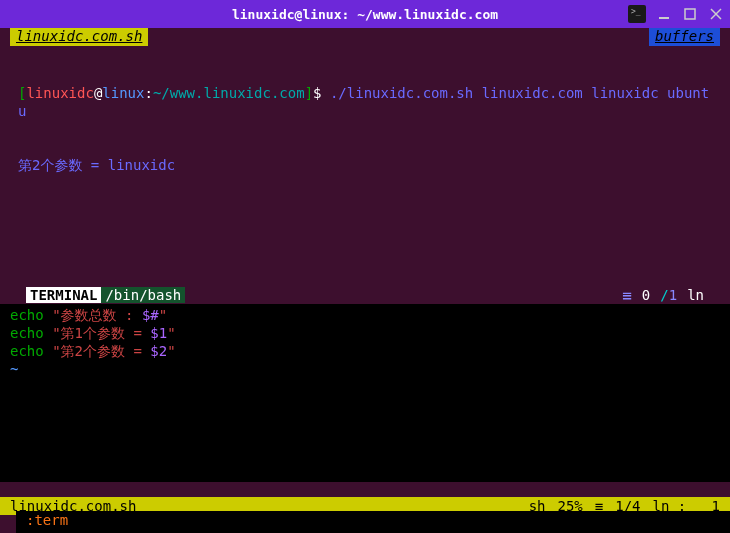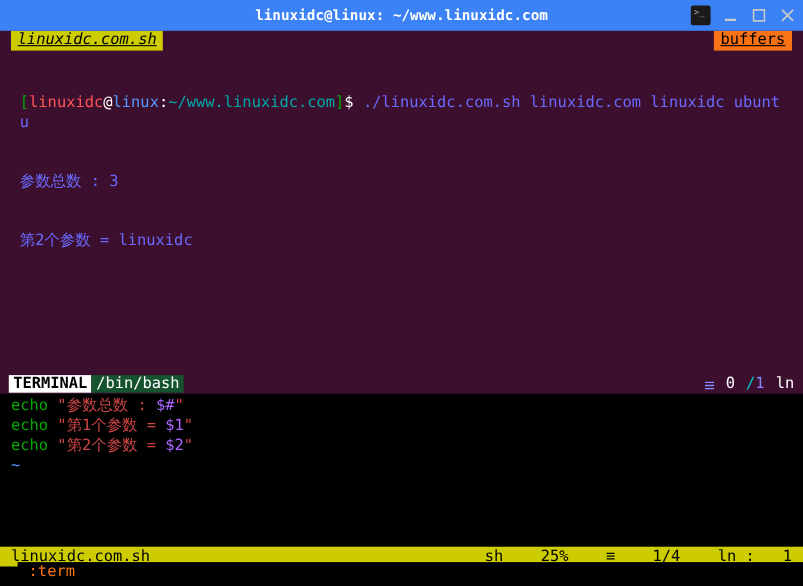--- a/index.html
+++ b/index.html
@@ -7,21 +7,21 @@
       width: 730px;
       height: 533px;
       background: #3d0f2e;
       font-family: 'Consolas', 'Monaco', monospace;
       font-size: 14px;
       overflow: hidden;
       position: relative;
     }
     .titlebar {
       height: 28px;
-      background: #3b82f6;
+      background: #6d28d9;
       display: flex;
       align-items: center;
       justify-content: center;
       position: relative;
       color: #ffffff;
     }
     .titlebar-title {
       font-size: 13px;
       font-weight: bold;
     }
@@ -63,23 +63,24 @@
       padding: 0 10px;
     }
     .tab-left {
       background: #cccc00;
       color: #000;
       padding: 0 6px;
       font-style: italic;
       text-decoration: underline;
     }
     .tab-right {
-      background: #f97316;
+      background: #1d4ed8;
       color: #000;
       padding: 0 6px;
+      font-style: italic;
       text-decoration: underline;
     }
     .terminal-top {
       padding: 2px 18px;
       line-height: 18px;
       white-space: pre-wrap;
       word-break: break-all;
     }
     .prompt-bracket { color: #00aa00; }
     .prompt-user { color: #ff5555; }
@@ -96,21 +97,21 @@
       height: 16px;
       background: #8888ff;
       vertical-align: middle;
     }
     .divider-bar {
       height: 18px;
       background: #3d0f2e;
       margin-top: 92px;
       display: flex;
       align-items: center;
-      padding: 0 8px;
+      padding: 0 26px;
     }
     .terminal-label {
       background: #ffffff;
       color: #000;
       padding: 0 4px;
       font-weight: bold;
     }
     .bash-path {
       color: #ffffff;
       background: #14532d;
@@ -145,21 +146,21 @@
       height: 18px;
       background: #cccc00;
       color: #000;
       display: flex;
       align-items: center;
       padding: 0 10px;
       font-size: 14px;
     }
     .status-file { flex: 0 0 auto; }
     .status-mid { flex: 1; }
-    .status-right { display: flex; gap: 34px; margin-left: 48px; }
+    .status-right { display: flex; gap: 12px; margin-left: 48px; }
     .cmd-line {
       position: absolute;
       bottom: 0;
       left: 16px;
       right: 0;
       height: 22px;
       background: #000;
       color: #f97316;
       padding: 0 10px;
       line-height: 18px;
@@ -191,21 +192,20 @@
   </div>
 </div>
 
 <div class="tab-bar">
   <span class="tab-left">linuxidc.com.sh</span>
   <span class="tab-right">buffers</span>
 </div>
 
 <div class="terminal-top">
   <div><span class="prompt-bracket">[</span><span class="prompt-user">linuxidc</span><span class="prompt-at">@</span><span class="prompt-host">linux</span><span class="prompt-colon">:</span><span class="prompt-path">~/www.linuxidc.com</span><span class="prompt-bracket">]</span><span class="prompt-dollar">$</span><span class="cmd"> ./linuxidc.com.sh linuxidc.com linuxidc ubuntu</span></div>
-  <div class="output">参数总数 : 3</div>
   <div class="output">第2个参数 = linuxidc</div>
 </div>
 
 <div class="divider-bar">
   <span class="terminal-label">TERMINAL</span>
   <span class="bash-path">/bin/bash</span>
   <div class="divider-right">
     <span class="hamburger">≡</span>
     <span>0</span>
     <span><span style="color:#00cccc">/</span><span style="color:#8888ff">1</span></span>

